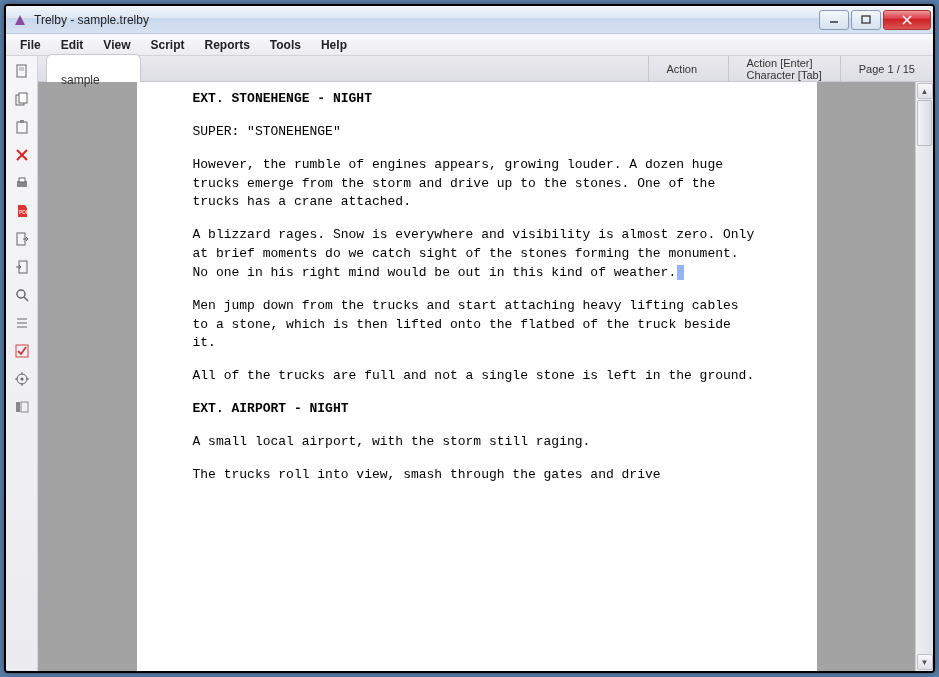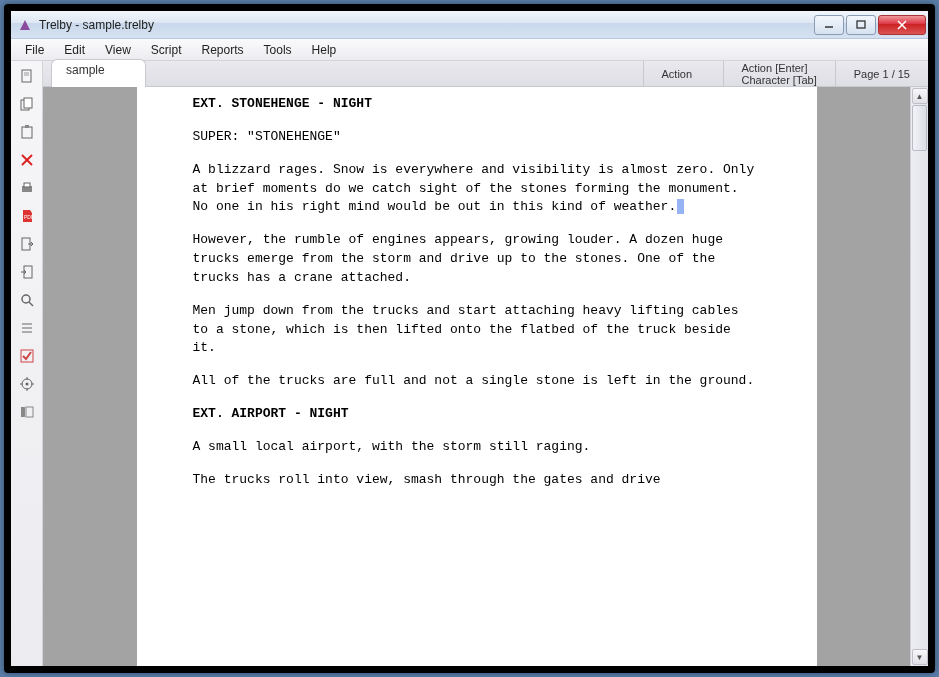--- a/index.html
+++ b/index.html
@@ -1,31 +1,31 @@
 <!DOCTYPE html>
 <html><head>
 <meta charset="utf-8">
 <style>
 * { box-sizing: border-box; margin: 0; padding: 0; }
 body { font-family: "Segoe UI", Tahoma, sans-serif; font-size: 12px; background: #5a7ea8; width: 939px; height: 677px; overflow: hidden; }
-.window { position: absolute; top: 4px; left: 4px; right: 4px; bottom: 4px; background: #fff; border: 7px solid #000000; border-radius: 4px; box-shadow: 0 0 6px rgba(0,0,0,0.4); display: flex; flex-direction: column; overflow: hidden; }
+.window { position: absolute; top: 4px; left: 4px; right: 4px; bottom: 4px; background: #fff; border: 2px solid #000000; border-radius: 4px; box-shadow: 0 0 6px rgba(0,0,0,0.4); display: flex; flex-direction: column; overflow: hidden; }
 .titlebar { height: 28px; background: linear-gradient(to bottom, #f3f7fc 0%, #dde6f2 45%, #c9d8ec 46%, #d6e2f1 100%); display: flex; align-items: center; padding: 0 2px 0 6px; border-bottom: 1px solid #b8c7db; }
 .titlebar .appicon { width: 16px; height: 16px; margin-right: 6px; display:flex; align-items:center; justify-content:center;}
 .titlebar .title { flex: 1; font-size: 12px; color: #222; }
 .win-btns { display: flex; gap: 0; }
 .win-btn { width: 30px; height: 20px; border: 1px solid #8a9bb3; border-radius: 3px; margin-left: 2px; background: linear-gradient(to bottom,#f3f7fc,#d6e2f1); display:flex; align-items:center; justify-content:center; font-size:10px; color:#333;}
 .win-btn.close { width: 48px; background: linear-gradient(to bottom,#e99,#d34 45%,#c22 46%,#d55); border-color:#a33; color:#fff; font-weight:bold;}
-.menubar { height: 22px; background: linear-gradient(to bottom,#fafafc,#ececf0); border-bottom: 1px solid #d4d4d8; display:flex; align-items:center; padding: 0 4px; }
+.menubar { height: 22px; background: linear-gradient(to bottom,#fafafc,#ececf0); border-bottom: 1px solid #d4d4d8; display:flex; align-items:center; padding: 0 4px; font-weight: bold; }
 .menubar .menuitem { padding: 2px 10px; font-size: 12px; color: #222; cursor: default; }
 .body-row { flex:1; display:flex; min-height:0; }
 .sidebar { width: 32px; background: linear-gradient(to bottom,#f6f6f8,#ececf0); border-right: 1px solid #d4d4d8; display:flex; flex-direction:column; align-items:center; padding-top: 4px; gap:6px;}
 .sidebar .tool { width: 22px; height: 22px; display:flex; align-items:center; justify-content:center; border-radius:2px; cursor:default;}
 .main { flex:1; display:flex; flex-direction:column; min-width:0;}
 .tabbar { height: 26px; background: linear-gradient(to bottom,#e9e9ee,#dedee5); border-bottom: 1px solid #c8c8cf; display:flex; align-items:flex-end; position:relative;}
-.tab { height: 28px; background: #fff; border: 1px solid #c8c8cf; border-bottom: none; border-top-left-radius: 6px; border-top-right-radius: 6px; padding: 3px 40px 0 14px; margin-left: 8px; font-size:12px; color:#333; position:relative; top:1px;}
+.tab { height: 28px; background: #fff; border: 1px solid #c8c8cf; border-bottom: none; border-top-left-radius: 6px; border-top-right-radius: 6px; padding: 18px 40px 0 14px; margin-left: 8px; font-size:12px; color:#333; position:relative; top:1px;}
 .tabbar .right { position:absolute; right:0; top:0; bottom:0; display:flex; align-items:center; }
 .status-box { border-left: 1px solid #c8c8cf; height:100%; padding: 2px 18px; display:flex; flex-direction:column; justify-content:center; font-size:11px; color:#333; min-width:80px;}
 .status-box.single { justify-content:center;}
 .editor-wrap { flex:1; display:flex; min-height:0; background:#a3a3a3;}
 .editor-scroll { flex:1; overflow:hidden; position:relative; display:flex; justify-content:center;}
 .page { width: 680px; background:#fff; margin-top:0; padding: 8px 56px 20px 56px; font-family: "Courier New", monospace; font-size: 13px; line-height: 1.45; color:#000; position:relative;}
 .page-border { position:absolute; top:0; bottom:0; width:680px; border-left:1px solid #d0d0d0; border-right:1px solid #d0d0d0;}
 .page p { margin-bottom: 14px; white-space: pre-wrap; }
 .page .scene { font-weight: bold; }
 .cursor { display:inline-block; width:7px; height:15px; background:#96b4f4; vertical-align:text-bottom; margin-left:1px;}
@@ -182,22 +182,22 @@
             </div>
         </div>
       </div>
 
       <div class="editor-wrap">
         <div class="editor-scroll">
           <div class="page-border"></div>
           <div class="page" id="page">
               <p class="scene">EXT. STONEHENGE - NIGHT</p>
               <p>SUPER: "STONEHENGE"</p>
+              <p>However, the rumble of engines appears, growing louder. A dozen huge trucks emerge from the storm and drive up to the stones. One of the trucks has a crane attached.</p>
               <p>A blizzard rages. Snow is everywhere and visibility is almost zero. Only at brief moments do we catch sight of the stones forming the monument. No one in his right mind would be out in this kind of weather.<span class="cursor"></span></p>
-              <p>However, the rumble of engines appears, growing louder. A dozen huge trucks emerge from the storm and drive up to the stones. One of the trucks has a crane attached.</p>
               <p>Men jump down from the trucks and start attaching heavy lifting cables to a stone, which is then lifted onto the flatbed of the truck beside it.</p>
               <p>All of the trucks are full and not a single stone is left in the ground.</p>
               <p class="scene">EXT. AIRPORT - NIGHT</p>
               <p>A small local airport, with the storm still raging.</p>
               <p>The trucks roll into view, smash through the gates and drive</p>
             </div>
         </div>
         <div class="vscroll">
           <div class="arrow">▲</div>
           <div class="track">

